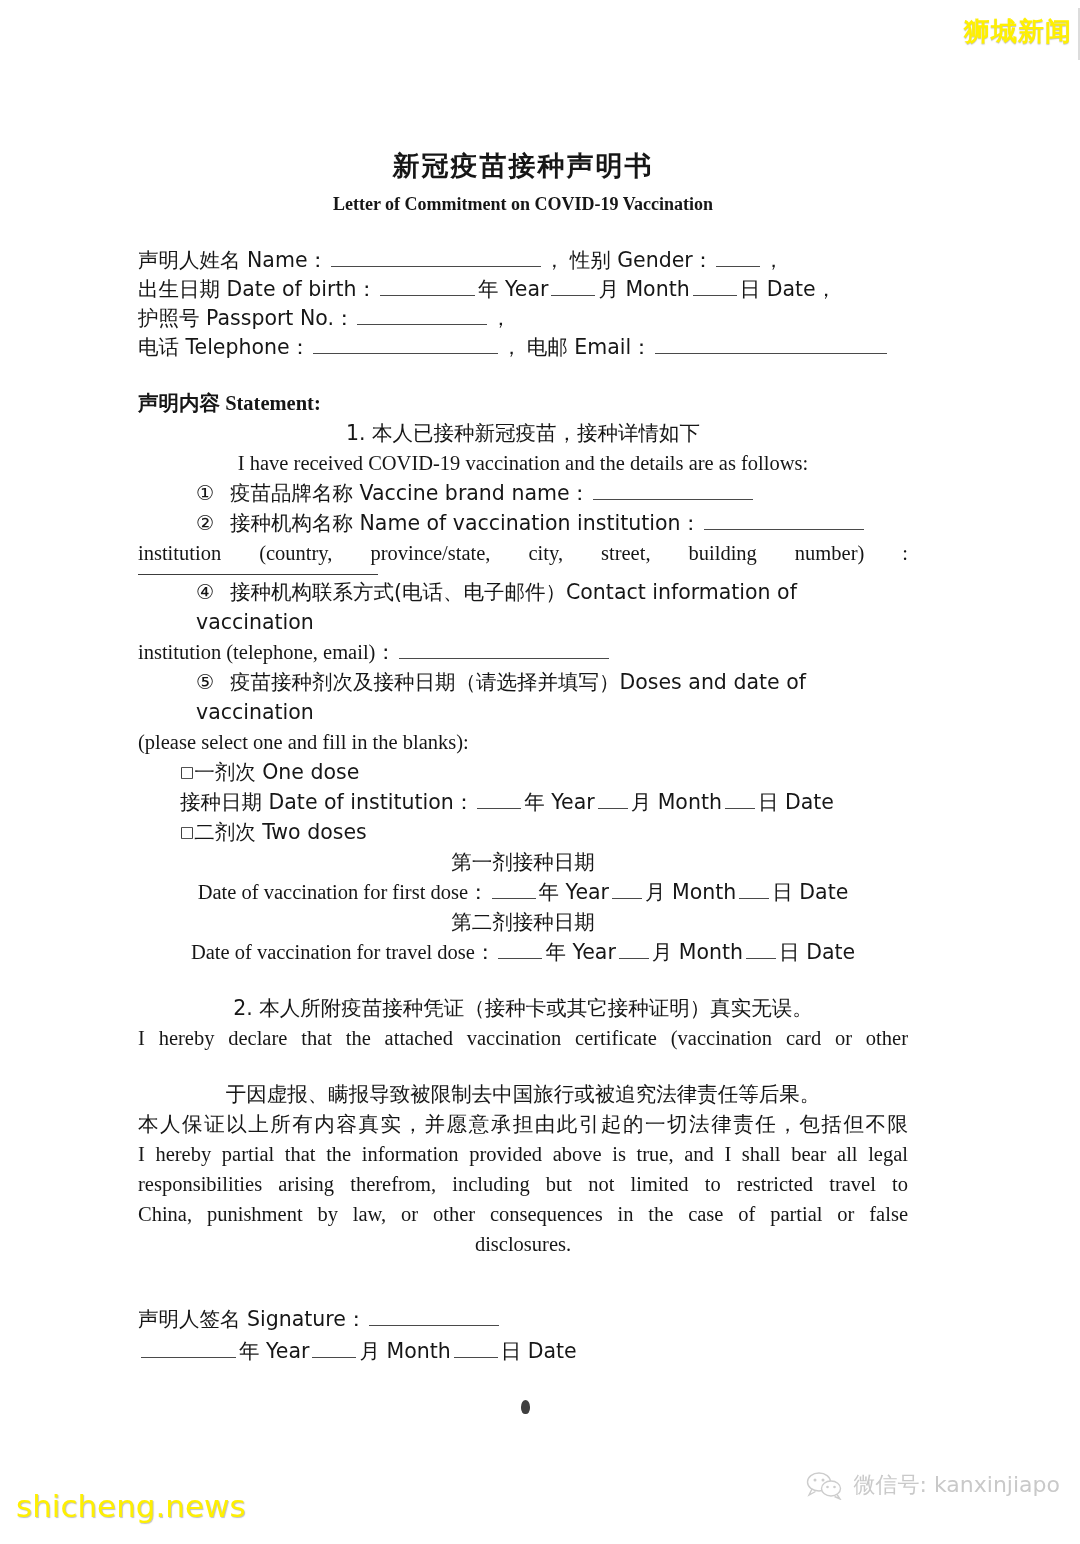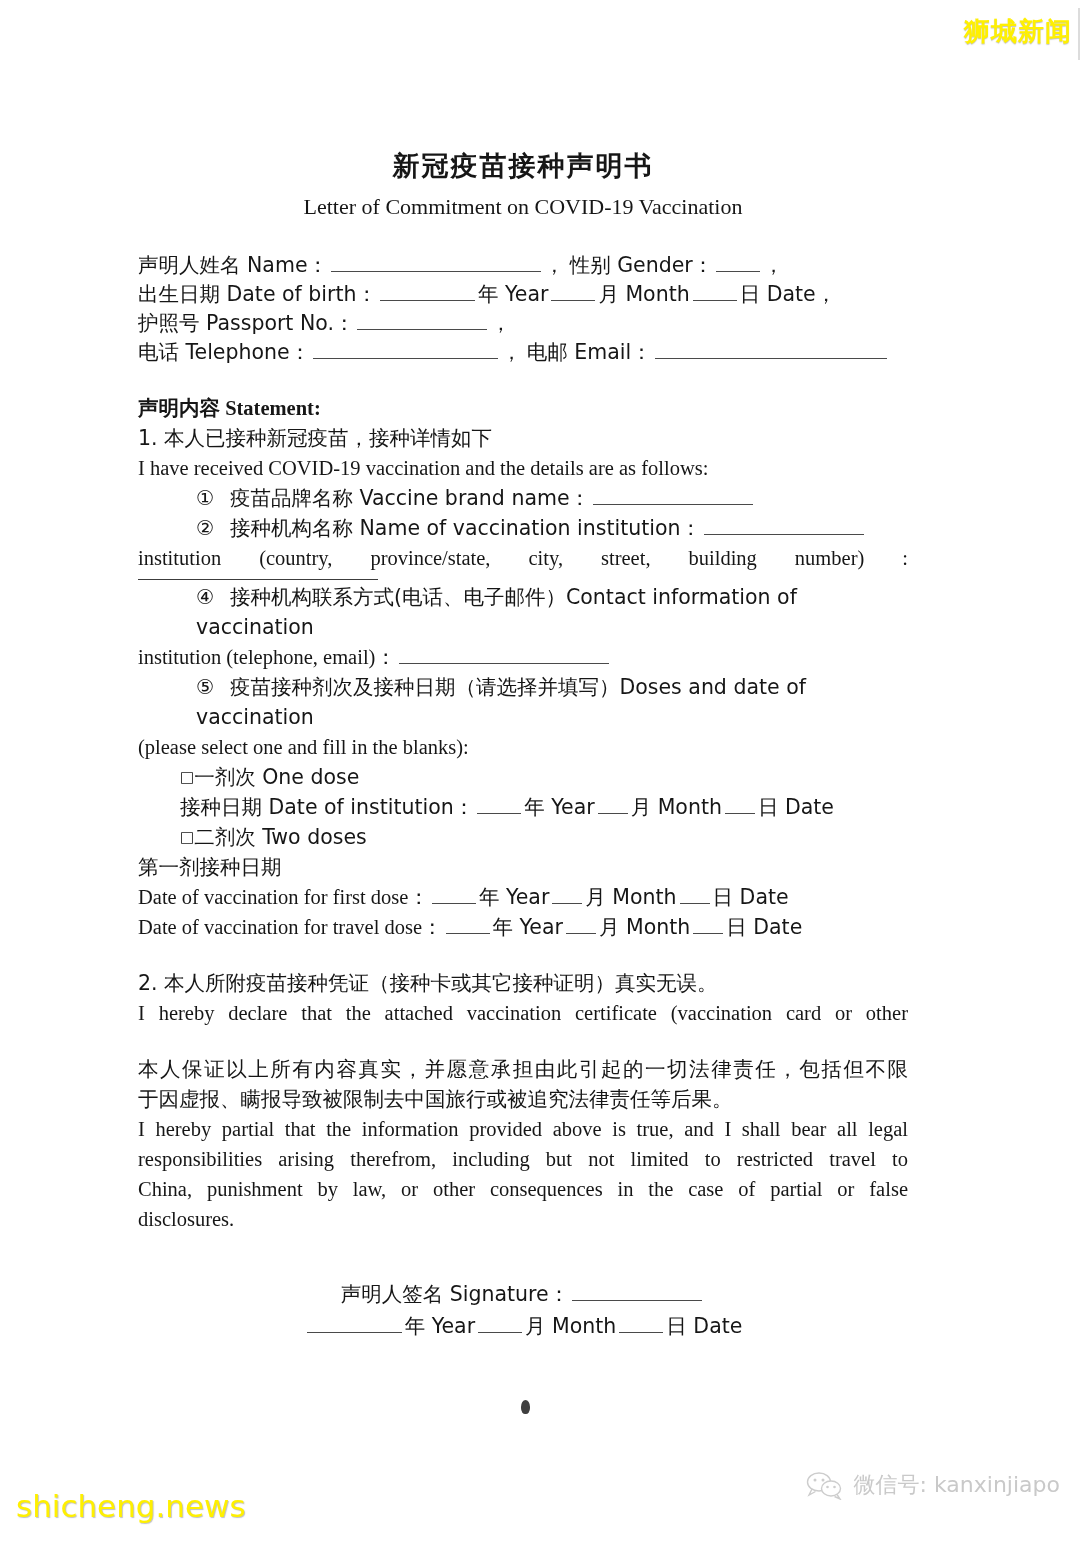--- a/index.html
+++ b/index.html
@@ -87,22 +87,22 @@
     text-align: center;
     font-family: "DejaVu Sans", sans-serif;
     font-size: 27px;
     font-weight: 700;
     letter-spacing: 2px;
     margin: 0 0 6px 0;
     line-height: 1.2;
   }
   .title-en {
     text-align: center;
-    font-size: 22px;
-    font-weight: 400;
+    font-size: 18px;
+    font-weight: 700;
     margin: 12px 0 30px 0;
     line-height: 1.2;
   }
 
   .fld-line {
     font-size: 20.5px;
     line-height: 29px;
     white-space: nowrap;
   }
 
@@ -128,20 +128,21 @@
     font-weight: 700;
     margin-top: 26px;
     line-height: 30px;
   }
   .section-head .cn { font-family: "DejaVu Sans", sans-serif; }
 
   .para {
     font-size: 20.5px;
     line-height: 30px;
     margin: 0;
+    text-align: center;
   }
   .para.cnblock { font-family: "DejaVu Sans", sans-serif; }
 
   .just {
     text-align: justify;
     text-align-last: justify;
   }
 
   .item {
     font-size: 20.5px;
@@ -178,21 +179,21 @@
     font-size: 15px;
     vertical-align: 2px;
     margin-right: 0px;
   }
   .gap-md { height: 26px; }
 
   .sign-block {
     margin-top: 44px;
     font-size: 20.5px;
     line-height: 32px;
-    text-align: center;
+    text-align: left;
     white-space: nowrap;
   }
   .sign-row1 { padding-right: 0px; }
   .sign-row2 { padding-right: 0px; }
 
   .cn { font-family: "DejaVu Sans", sans-serif; }
 </style>
 </head>
 <body>
 
@@ -289,34 +290,35 @@
   <div class="sub">
     <span class="chk cn">□</span><span class="cn">二剂次 Two doses</span>
   </div>
 
   <div class="para cnblock">第一剂接种日期</div>
 
   <div class="para">
     <span>Date of vaccination for first dose：</span><span class="blank b-s"></span><span class="cn">年 Year</span><span class="blank b-xs"></span><span class="cn">月 Month</span><span class="blank b-xs"></span><span class="cn">日 Date</span>
   </div>
 
+  <div class="para cnblock">第二剂接种日期</div>
 
   <div class="para">
     <span>Date of vaccination for travel dose：</span><span class="blank b-s"></span><span class="cn">年 Year</span><span class="blank b-xs"></span><span class="cn">月 Month</span><span class="blank b-xs"></span><span class="cn">日 Date</span>
   </div>
 
   <div class="gap-md"></div>
 
   <p class="para cnblock">2. 本人所附疫苗接种凭证（接种卡或其它接种证明）真实无误。</p>
   <p class="para just">I hereby declare that the attached vaccination certificate (vaccination card or other</p>
 
   <div class="gap-md"></div>
 
+  <p class="para cnblock">于因虚报、瞒报导致被限制去中国旅行或被追究法律责任等后果。</p>
   <p class="para cnblock just">本人保证以上所有内容真实，并愿意承担由此引起的一切法律责任，包括但不限</p>
-  <p class="para cnblock">于因虚报、瞒报导致被限制去中国旅行或被追究法律责任等后果。</p>
   <p class="para just">I hereby partial that the information provided above is true, and I shall bear all legal</p>
   <p class="para just">responsibilities arising therefrom, including but not limited to restricted travel to</p>
   <p class="para just">China, punishment by law, or other consequences in the case of partial or false</p>
   <p class="para">disclosures.</p>
 
   <div class="sign-block">
     <div class="sign-row1">
       <span class="cn">声明人签名 Signature：</span><span class="blank b-l"></span>
     </div>
     <div class="sign-row2">

